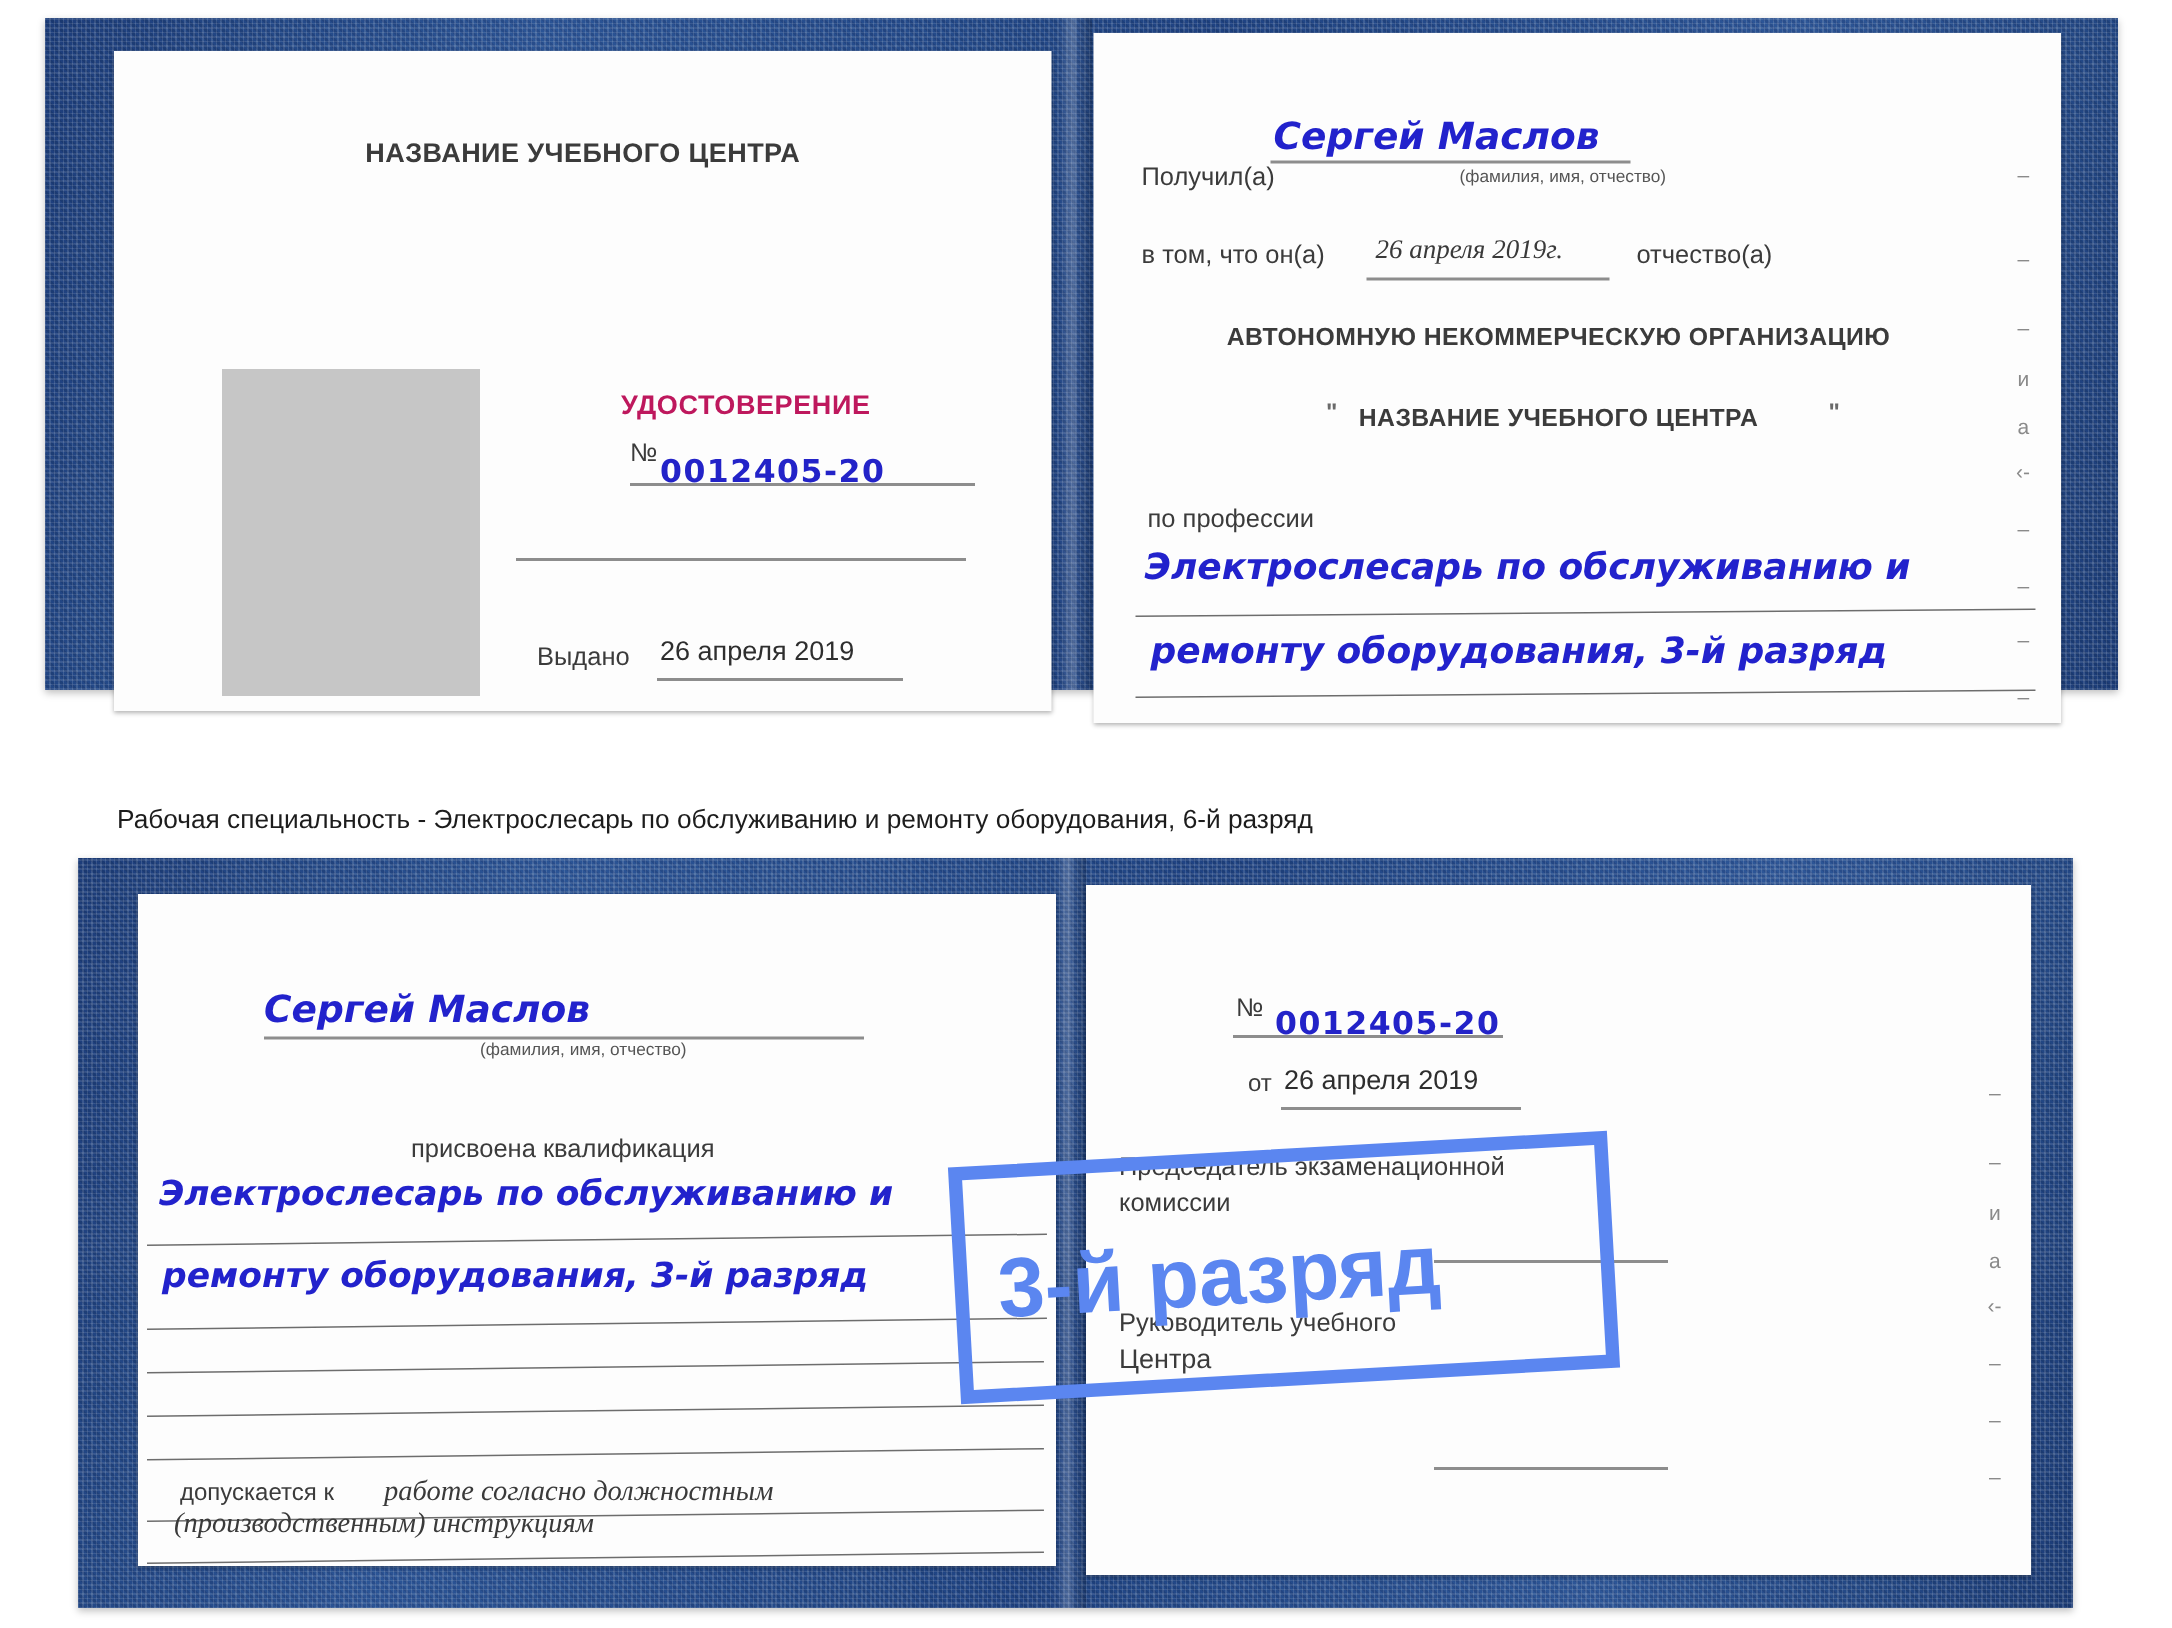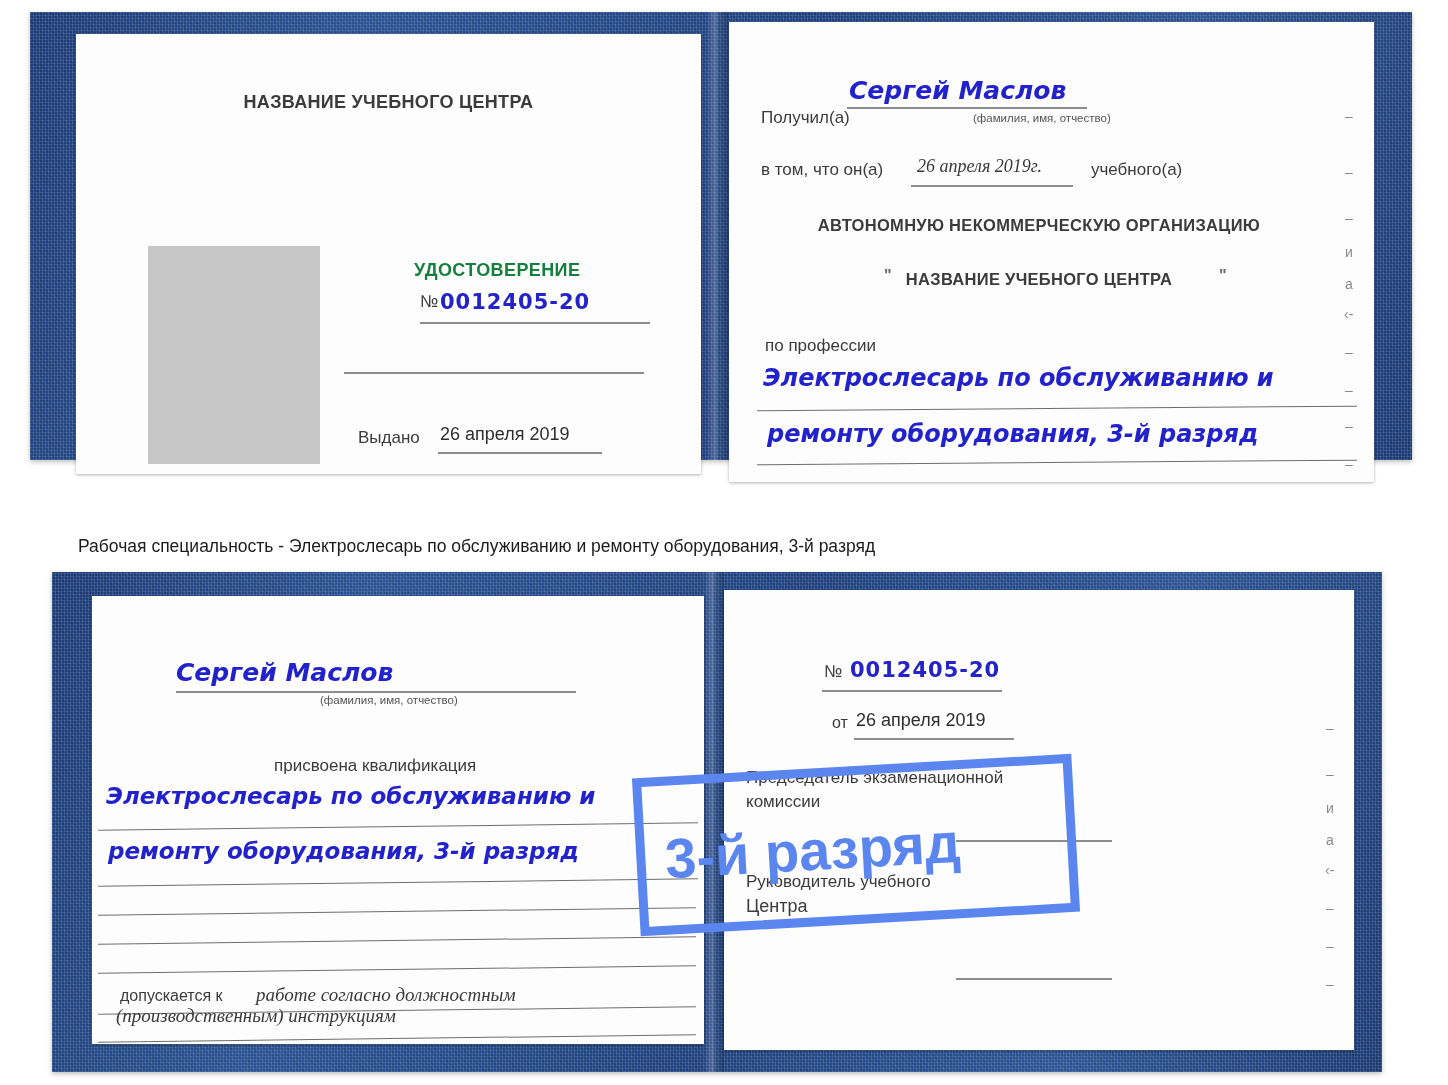--- a/index.html
+++ b/index.html
@@ -35,30 +35,30 @@
   .page{
     position:absolute;background:#fdfdfd;
     box-shadow:0 1px 3px rgba(0,0,0,.30);
     overflow:hidden;
   }
   .page-inner{position:absolute;inset:0;}
 
   
   .lbl{position:absolute;color:#3b3b3b;white-space:nowrap;font-size:17px;}
   .lbl.xs{font-size:11.5px;color:#555;}
-  .hdr{position:absolute;color:#15803d;white-space:nowrap;font-weight:bold;letter-spacing:.4px;}
+  .hdr{position:absolute;color:#be185d;white-space:nowrap;font-weight:bold;letter-spacing:.4px;}
   .center-hdr{position:absolute;color:#3b3b3b;text-align:center;font-weight:bold;letter-spacing:.3px;}
   .hand{
     position:absolute;color:#2222cc;white-space:nowrap;
     font-family:"DejaVu Sans","Liberation Sans",sans-serif;
     font-style:italic;font-weight:600;
   }
   .hand-print{
     position:absolute;color:#2323c8;white-space:nowrap;
-    font-family:"DejaVu Sans",sans-serif;font-weight:600;letter-spacing:1px;
+    font-family:"DejaVu Sans",sans-serif;font-weight:600;letter-spacing:1px;margin-top:12px;
   }
   .ital{
     position:absolute;color:#3a3a3a;white-space:nowrap;
     font-family:"Liberation Serif","DejaVu Serif",serif;font-style:italic;
   }
   .rule{position:absolute;background:#8d8d8d;height:1.5px;}
   .rule.dk{background:#6d6d6d;height:1.3px;}
   .photo-box{position:absolute;background:#c6c6c6;}
   .bleed{position:absolute;color:#8a8a8a;font-size:14px;white-space:nowrap;}
 
@@ -120,21 +120,21 @@
       <div class="page-inner">
 
         <div class="lbl" style="left:32px;top:62px;margin-top:24px;">Получил(а)</div>
         <div class="hand" style="left:120px;top:54px;font-size:25px;">Сергей Маслов</div>
         <div class="rule" style="left:118px;top:85px;width:240px;"></div>
         <div class="lbl xs" style="left:244px;top:90px;">(фамилия, имя, отчество)</div>
 
         <div class="lbl" style="left:32px;top:138px;">в том, что он(а)</div>
         <div class="ital" style="left:188px;top:134px;font-size:18px;">26 апреля 2019г.</div>
         <div class="rule" style="left:182px;top:163px;width:162px;"></div>
-        <div class="lbl" style="left:362px;top:138px;">учебного(а)</div>
+        <div class="lbl" style="left:362px;top:138px;">отчество(а)</div>
 
         <div class="center-hdr" style="left:10px;top:194px;width:600px;font-size:16.5px;">АВТОНОМНУЮ НЕКОММЕРЧЕСКУЮ ОРГАНИЗАЦИЮ</div>
         <div class="hdr" style="left:155px;top:245px;font-size:16px;color:#6a6a6a;">"</div>
         <div class="center-hdr" style="left:10px;top:248px;width:600px;font-size:16.5px;">НАЗВАНИЕ УЧЕБНОГО ЦЕНТРА</div>
         <div class="hdr" style="left:490px;top:245px;font-size:16px;color:#6a6a6a;">"</div>
 
         <div class="lbl" style="left:36px;top:314px;">по профессии</div>
 
         <div class="hand" style="left:34px;top:342px;font-size:24px;">Электрослесарь по обслуживанию и</div>
         <div class="rule dk" style="left:28px;top:386px;width:600px;transform:rotate(-0.45deg);"></div>
@@ -151,21 +151,21 @@
           <div class="bleed" style="left:3px;top:258px;">‹-</div>
           <div class="bleed" style="left:4px;top:296px;">–</div>
           <div class="bleed" style="left:4px;top:334px;">–</div>
           <div class="bleed" style="left:4px;top:370px;">–</div>
           <div class="bleed" style="left:4px;top:408px;">–</div>
         </div>
       </div>
     </div>
   </div>
 
-  <div class="caption" style="left:78px;top:532px;">Рабочая специальность - Электрослесарь по обслуживанию и ремонту оборудования, 3-й разряд</div>
+  <div class="caption" style="left:78px;top:532px;">Рабочая специальность - Электрослесарь по обслуживанию и ремонту оборудования, 6-й разряд</div>
 
   <div class="booklet" style="left:52px;top:572px;width:1330px;height:500px;">
     <div class="cover"></div>
     <div class="spine" style="left:652px;width:20px;"></div>
 
     <div class="page" style="left:40px;top:24px;width:612px;height:448px;">
       <div class="page-inner">
 
 
         <div class="hand" style="left:84px;top:62px;font-size:25px;">Сергей Маслов</div>

